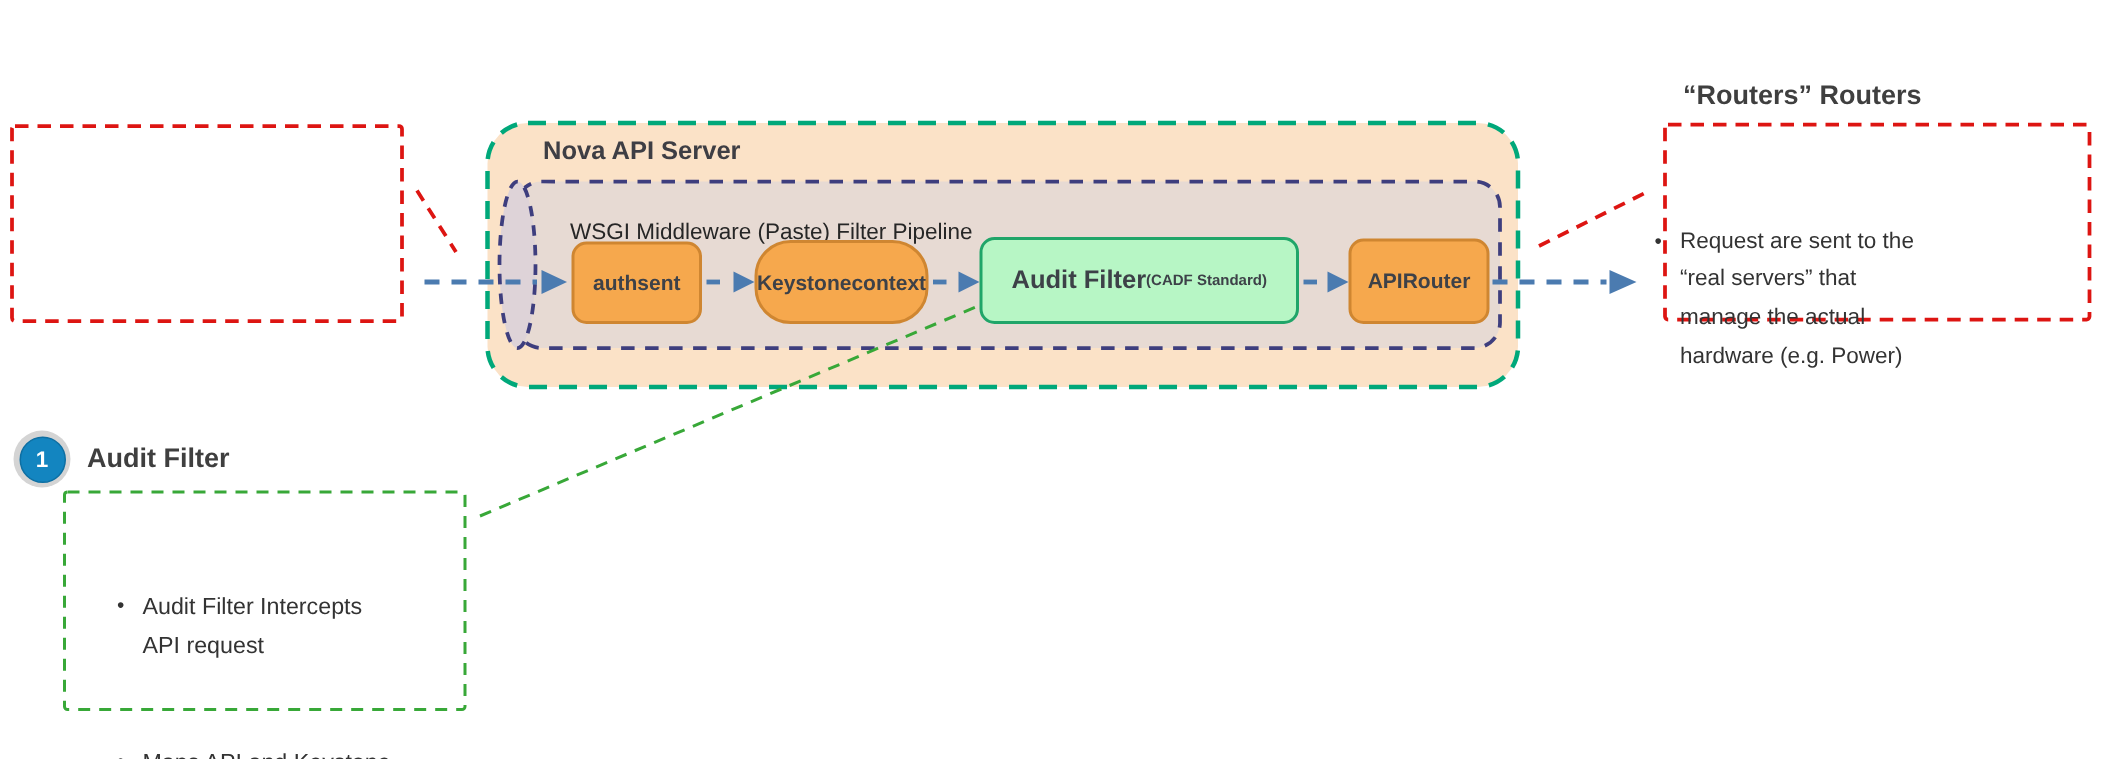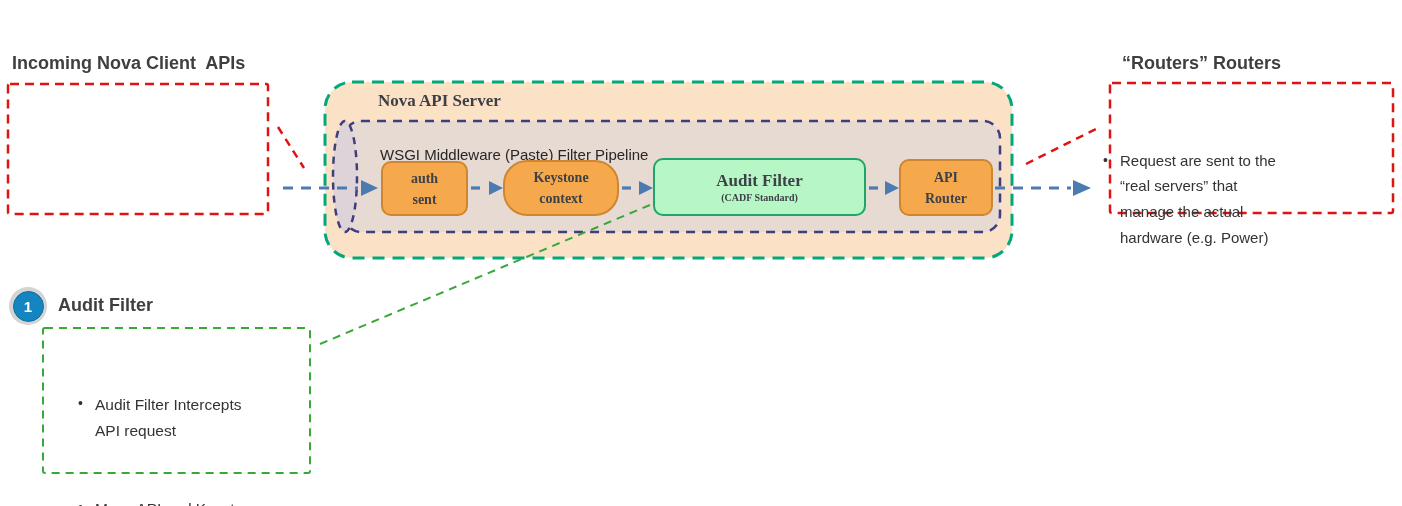--- a/index.html
+++ b/index.html
@@ -38,23 +38,23 @@
     list-style:none;margin:0;padding:0;
     font-size:15px;color:var(--body-text);line-height:1.72;
     white-space:pre-wrap;
   }
   .note-list li{position:relative;padding-left:0;}
   .note-list li::before{
     content:"•";position:absolute;left:-17px;top:0px;
     font-size:14px;color:var(--body-text);
   }
   .stage{
-    display:flex;flex-direction:column;align-items:center;justify-content:center;
+    display:flex;align-items:center;justify-content:center;
     border-radius:10px;text-align:center;box-sizing:border-box;
-    color:var(--stage-text);font-weight:bold;font-family:Liberation Serif, serif;
+    color:var(--stage-text);font-weight:bold;
   }
   .stage-orange{
     background:var(--stage-orange-bg);
     border:2px solid var(--stage-orange-border);
     font-size:14px;line-height:1.5;
   }
   .stage-green{
     background:var(--audit-green-bg);
     border:2px solid var(--audit-green-border);
   }
@@ -118,24 +118,23 @@
     <g>
       <line x1="869" y1="188" x2="884" y2="188" class="dash-blue" style="stroke-dasharray:9 9;"></line>
       <polygon class="head-blue" points="885,181 899,188 885,195"></polygon>
     </g>
     <g>
       <line x1="995" y1="188" x2="1071" y2="188" class="dash-blue"></line>
       <polygon class="head-blue" points="1073,180 1091,188 1073,196"></polygon>
     </g>
   </svg>
 
-  <div class="abs heading" style="left:12px;top:53px;">Incoming Nova Client  APIs</div>
 
 
-  <div class="abs nova-title" style="left:378px;top:91px;font-family:Liberation Serif, serif;">Nova API Server</div>
+  <div class="abs nova-title" style="left:362px;top:91px;">Nova API Server</div>
 
   <div class="abs wsgi-label" style="left:380px;top:132px;">WSGI Middleware (Paste) Filter Pipeline</div>
 
   <div class="abs stage stage-orange" style="left:381px;top:161px;width:87px;height:55px;">
     <span>auth</span>
     <span>sent</span>
   </div>
 
   <div class="abs stage stage-orange" style="left:503px;top:160px;width:116px;height:56px;border-radius:24px;">
     <span>Keystone</span>

